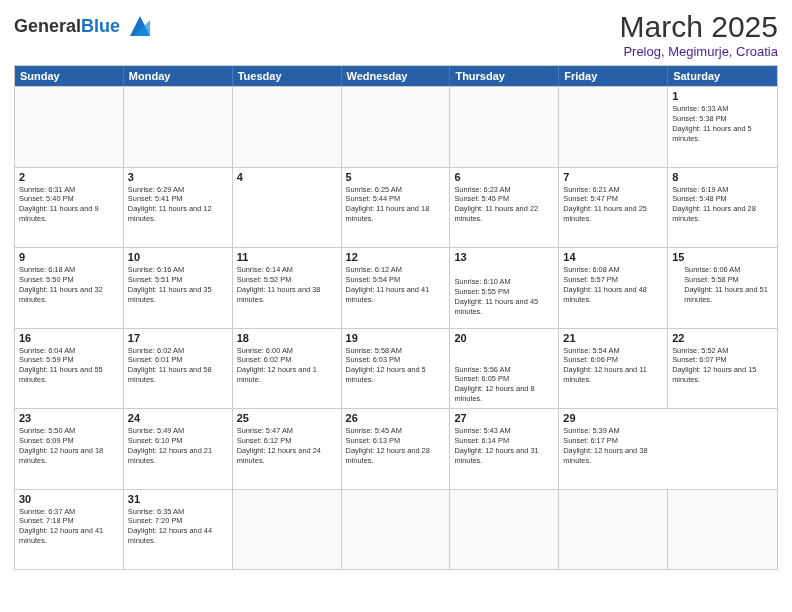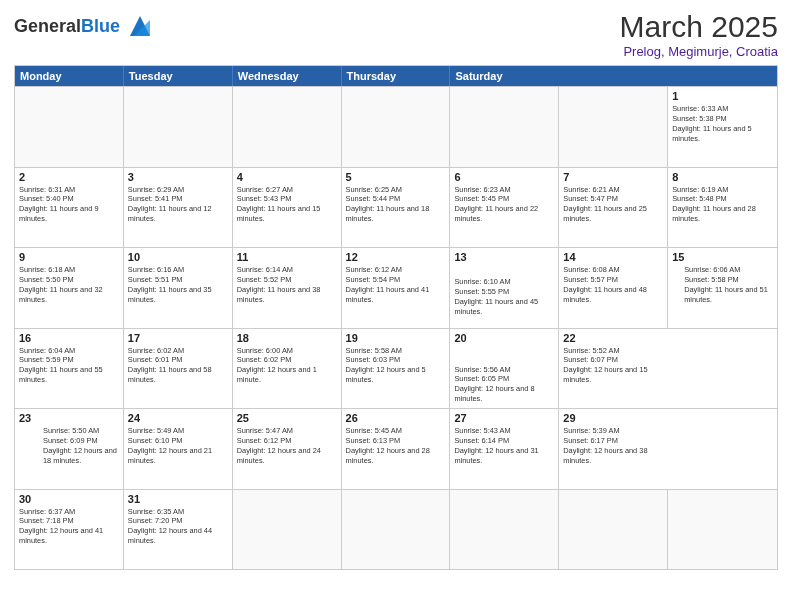--- a/index.html
+++ b/index.html
@@ -118,24 +118,26 @@
       </svg>
     </div>
     <div class="title-block">
       <div class="month-year">March 2025</div>
       <div class="location">Prelog, Megimurje, Croatia</div>
     </div>
   </div>
 
   <div class="calendar">
     <div class="cal-header">
+      <div class="cal-header-cell">Sunday</div>
       <div class="cal-header-cell">Monday</div>
       <div class="cal-header-cell">Tuesday</div>
       <div class="cal-header-cell">Wednesday</div>
       <div class="cal-header-cell">Thursday</div>
+      <div class="cal-header-cell">Friday</div>
       <div class="cal-header-cell">Saturday</div>
     </div>
     <div class="cal-body" id="cal-body">
     <div class="cal-row">
           <div class="cal-cell empty"></div>
           <div class="cal-cell empty"></div>
           <div class="cal-cell empty"></div>
           <div class="cal-cell empty"></div>
           <div class="cal-cell empty"></div>
           <div class="cal-cell empty"></div>
@@ -154,23 +156,20 @@
 Daylight: 11 hours and 9 minutes.</div>
           </div>
           <div class="cal-cell">
             <div class="day-num">3</div>
             <div class="sun-info" style="white-space: pre-line;">Sunrise: 6:29 AM
 Sunset: 5:41 PM
 Daylight: 11 hours and 12 minutes.</div>
           </div>
           <div class="cal-cell">
             <div class="day-num">4</div>
-            <div class="sun-info" style="white-space: pre-line;">Sunrise: 6:27 AM
-Sunset: 5:43 PM
-Daylight: 11 hours and 15 minutes.</div>
           </div>
           <div class="cal-cell">
             <div class="day-num">5</div>
             <div class="sun-info" style="white-space: pre-line;">Sunrise: 6:25 AM
 Sunset: 5:44 PM
 Daylight: 11 hours and 18 minutes.</div>
           </div>
           <div class="cal-cell">
             <div class="day-num">6</div>
             <div class="sun-info" style="white-space: pre-line;">Sunrise: 6:23 AM
@@ -259,30 +258,36 @@
 Sunset: 6:03 PM
 Daylight: 12 hours and 5 minutes.</div>
           </div>
           <div class="cal-cell">
             <div class="day-num">20</div>
             <div class="sun-info" style="white-space: pre-line; margin-top: 19px;">Sunrise: 5:56 AM
 Sunset: 6:05 PM
 Daylight: 12 hours and 8 minutes.</div>
           </div>
           <div class="cal-cell">
+            <div class="day-num">21</div>
+            <div class="sun-info" style="white-space: pre-line;">Sunrise: 5:54 AM
+Sunset: 6:06 PM
+Daylight: 12 hours and 11 minutes.</div>
+          </div>
+          <div class="cal-cell">
             <div class="day-num">22</div>
             <div class="sun-info" style="white-space: pre-line;">Sunrise: 5:52 AM
 Sunset: 6:07 PM
 Daylight: 12 hours and 15 minutes.</div>
           </div>
         </div>
         <div class="cal-row">
           <div class="cal-cell">
             <div class="day-num">23</div>
-            <div class="sun-info" style="white-space: pre-line; margin-left: 24px;">Sunrise: 5:50 AM
+            <div class="sun-info" style="white-space: pre-line;">Sunrise: 5:50 AM
 Sunset: 6:09 PM
 Daylight: 12 hours and 18 minutes.</div>
           </div>
           <div class="cal-cell">
             <div class="day-num">24</div>
             <div class="sun-info" style="white-space: pre-line;">Sunrise: 5:49 AM
 Sunset: 6:10 PM
 Daylight: 12 hours and 21 minutes.</div>
           </div>
           <div class="cal-cell">

